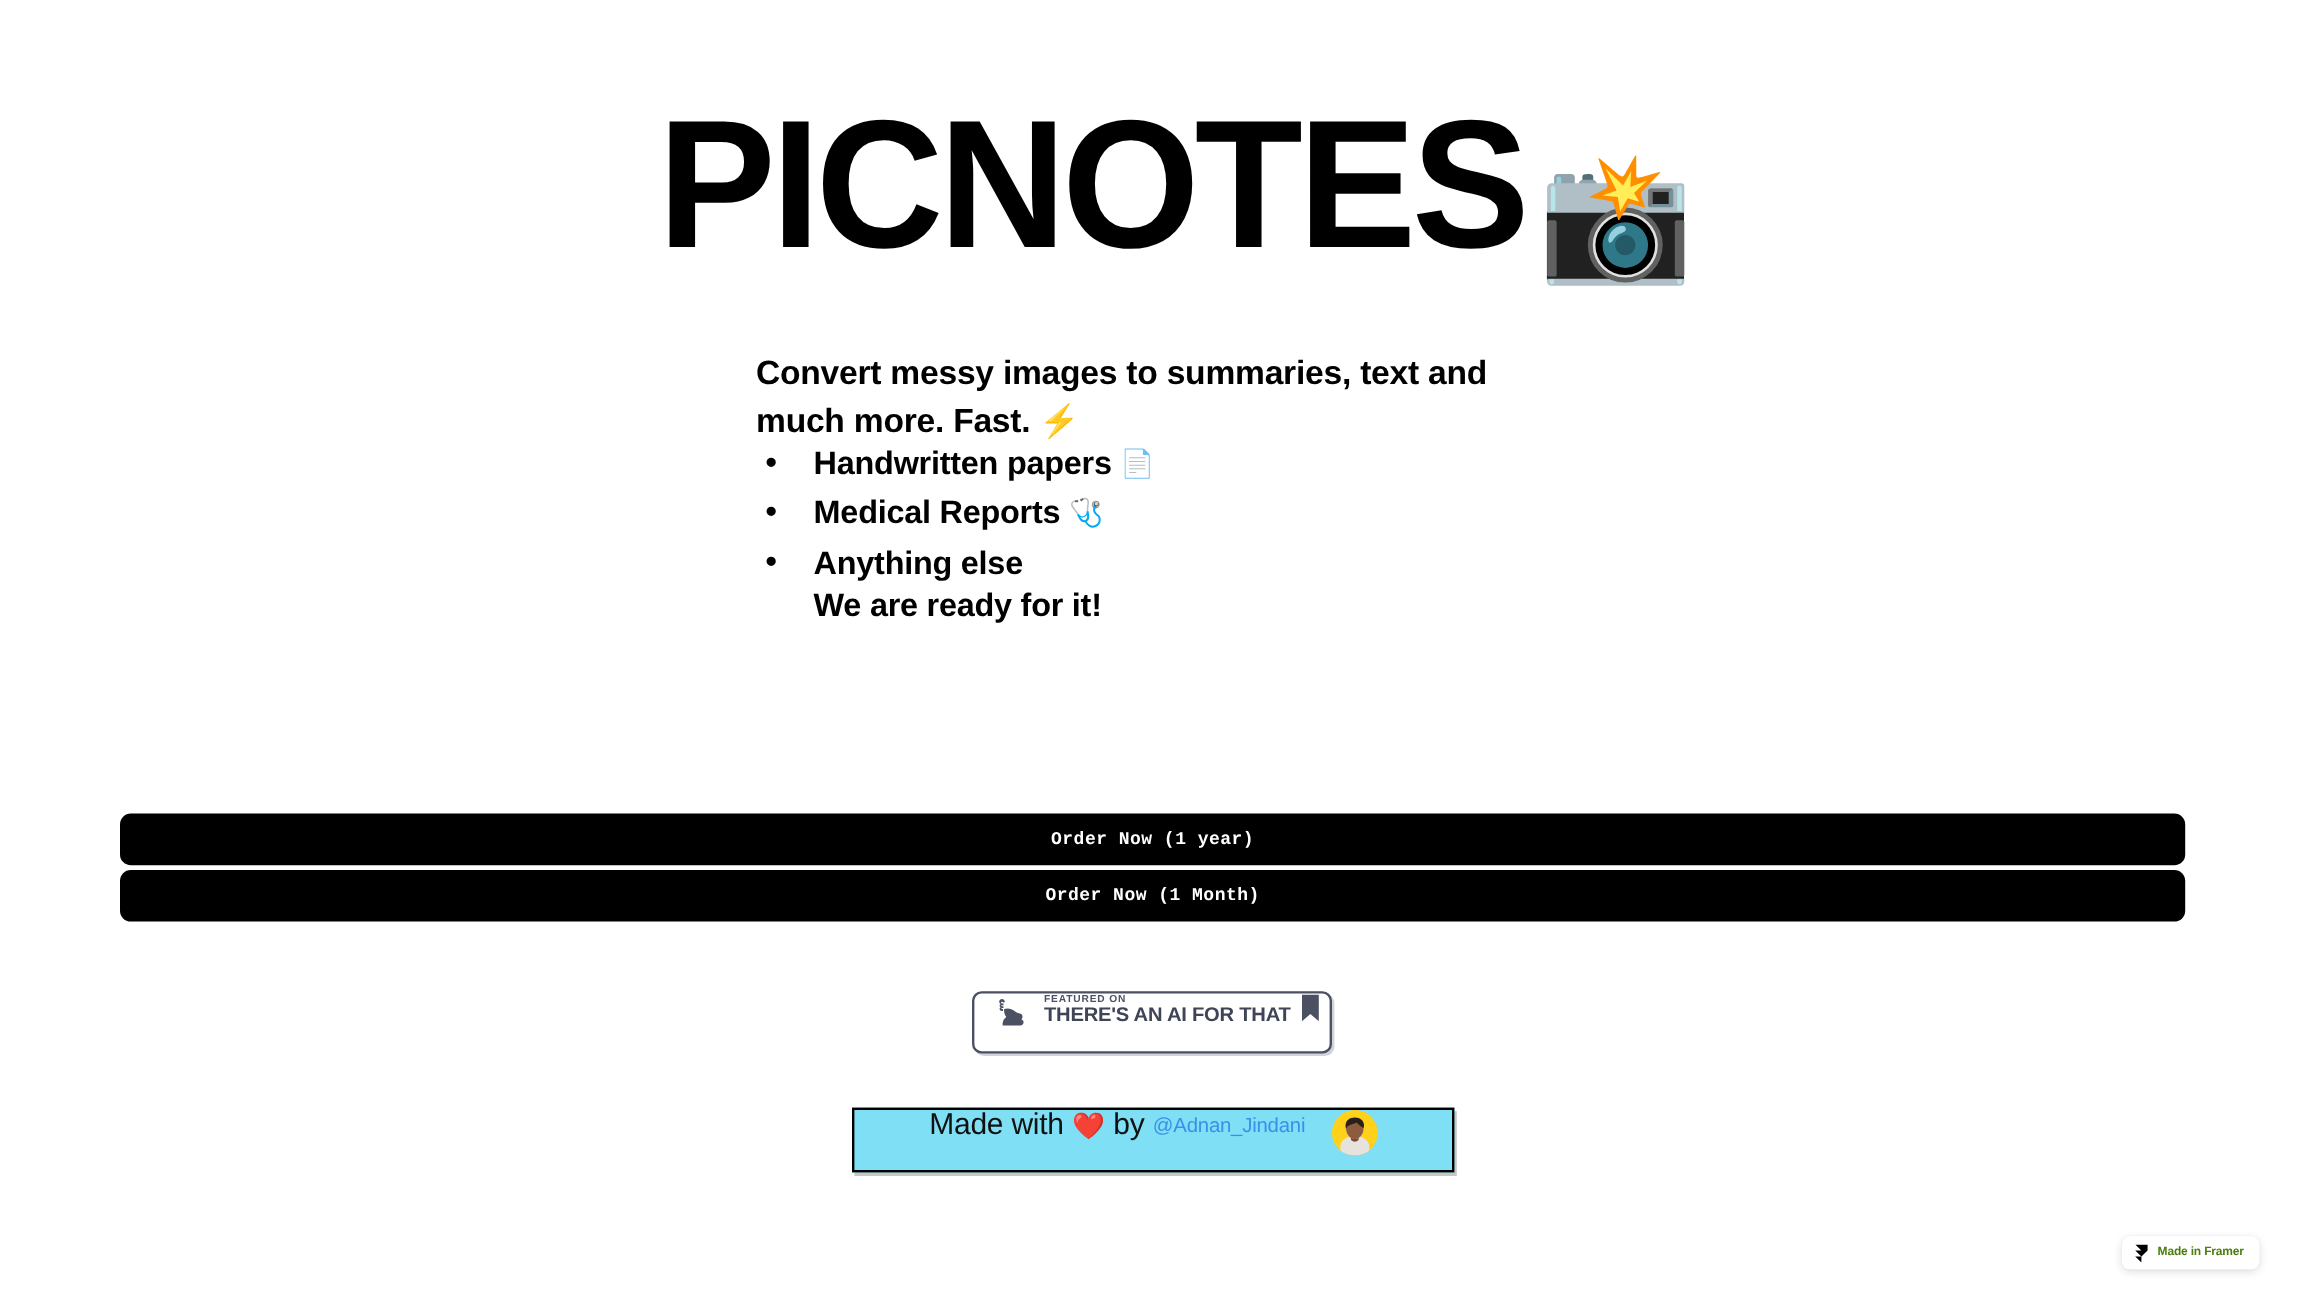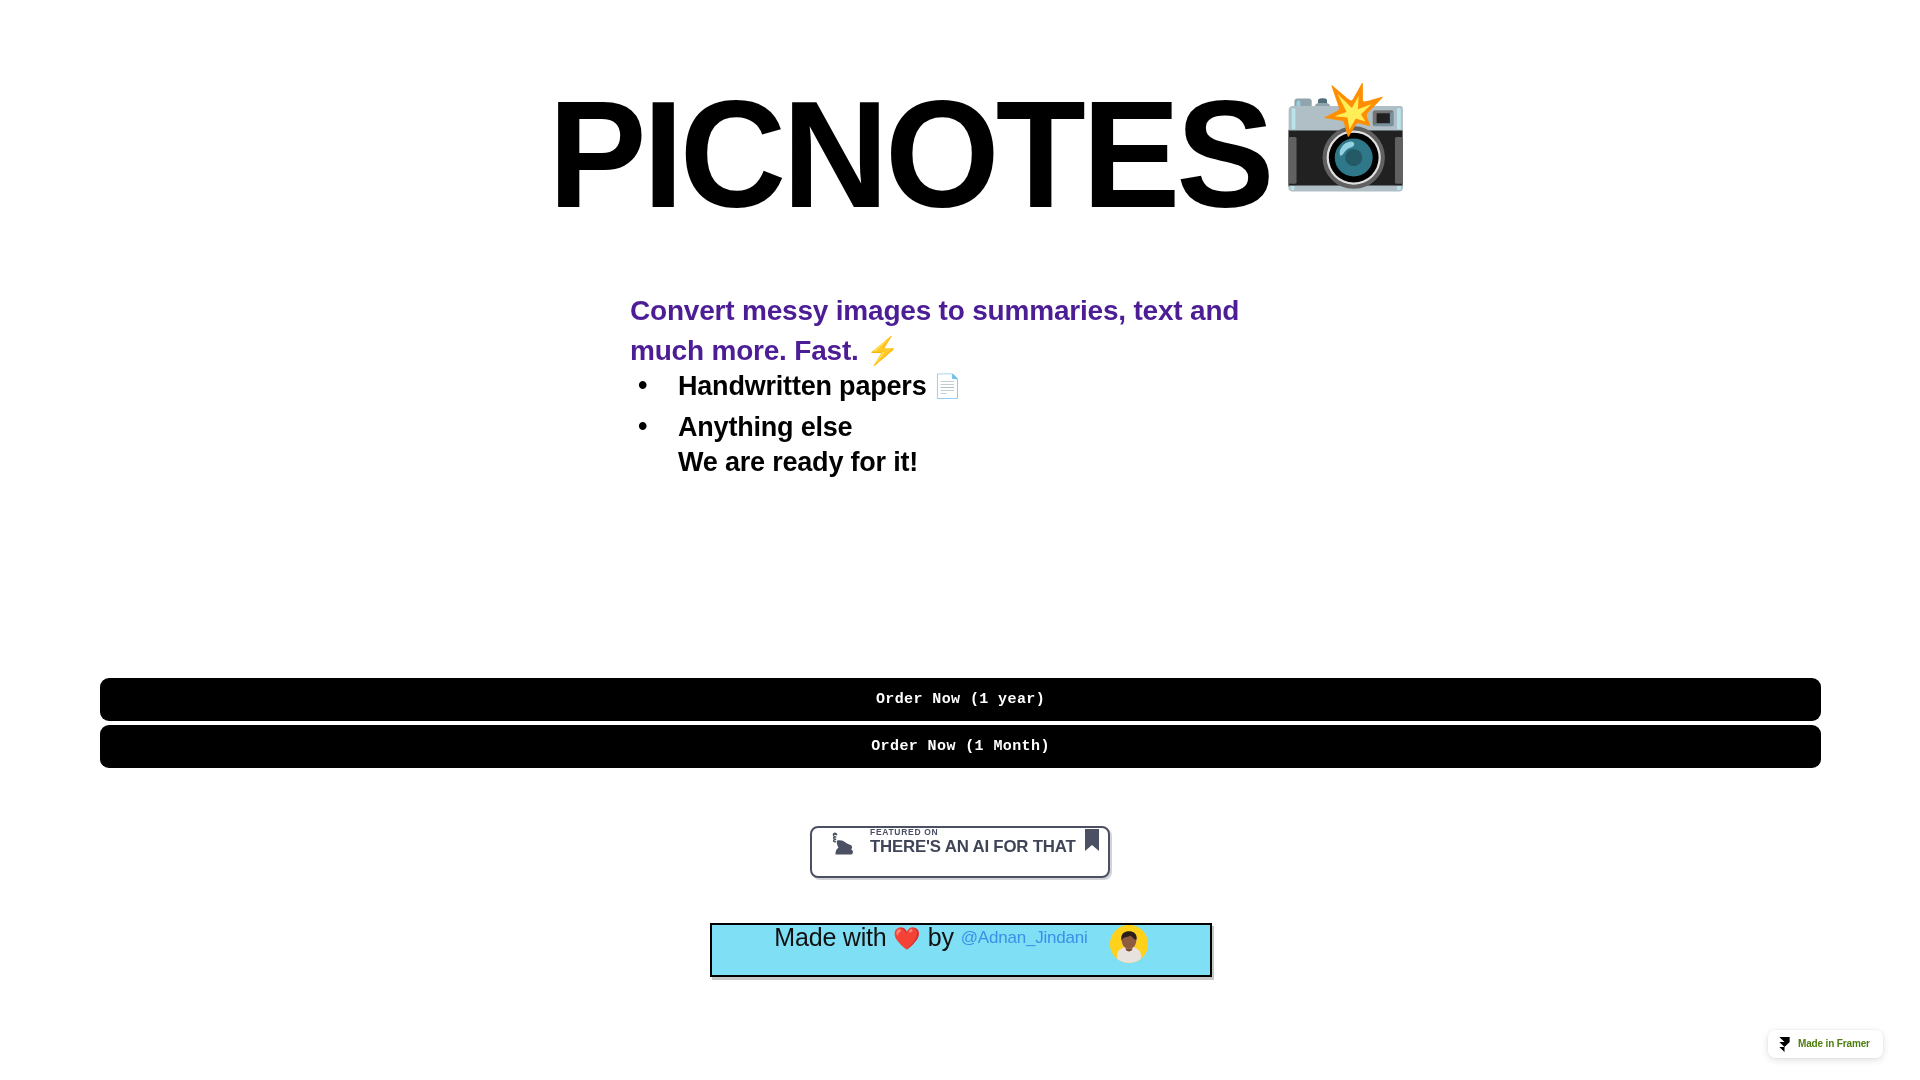--- a/index.html
+++ b/index.html
@@ -24,21 +24,21 @@
     background: #ffffff;
   }
 
   
   .hero {
     position: absolute;
     top: 78px;
     left: 0;
     width: 1920px;
     display: flex;
-    align-items: flex-start;
+    align-items: flex-end;
     justify-content: center;
     padding-left: 28px;
   }
 
   .hero-title {
     font-family: "Liberation Sans", sans-serif;
     font-weight: 700;
     font-size: 152px;
     line-height: 1;
     letter-spacing: -4px;
@@ -61,21 +61,21 @@
     top: 291px;
     left: 630px;
     width: 760px;
   }
 
   .lede {
     font-size: 28px;
     line-height: 1.42;
     font-weight: 700;
     letter-spacing: -0.2px;
-    color: #4c1d95;
+    color: #000000;
     max-width: 680px;
   }
 
   .lede .bolt { font-weight: 400; font-size: 27px; }
 
   .feature-list {
     list-style: none;
   }
 
   .feature-item {
@@ -289,20 +289,24 @@
   <div class="copy">
     <p class="lede">
       <span>Convert messy images to summaries, text and much more. Fast.</span>
       <span class="bolt">⚡</span>
     </p>
 
     <ul class="feature-list">
       <li class="feature-item">
         <span>Handwritten papers</span>
         <span class="inline-emoji">📄</span>
+      </li>
+      <li class="feature-item">
+        <span>Medical Reports</span>
+        <span class="inline-emoji">🩺</span>
       </li>
       <li class="feature-item">
         <span>Anything else</span>
         <span class="feature-sub">We are ready for it!</span>
       </li>
     </ul>
   </div>
 
 
   <button class="cta" id="cta-1">

